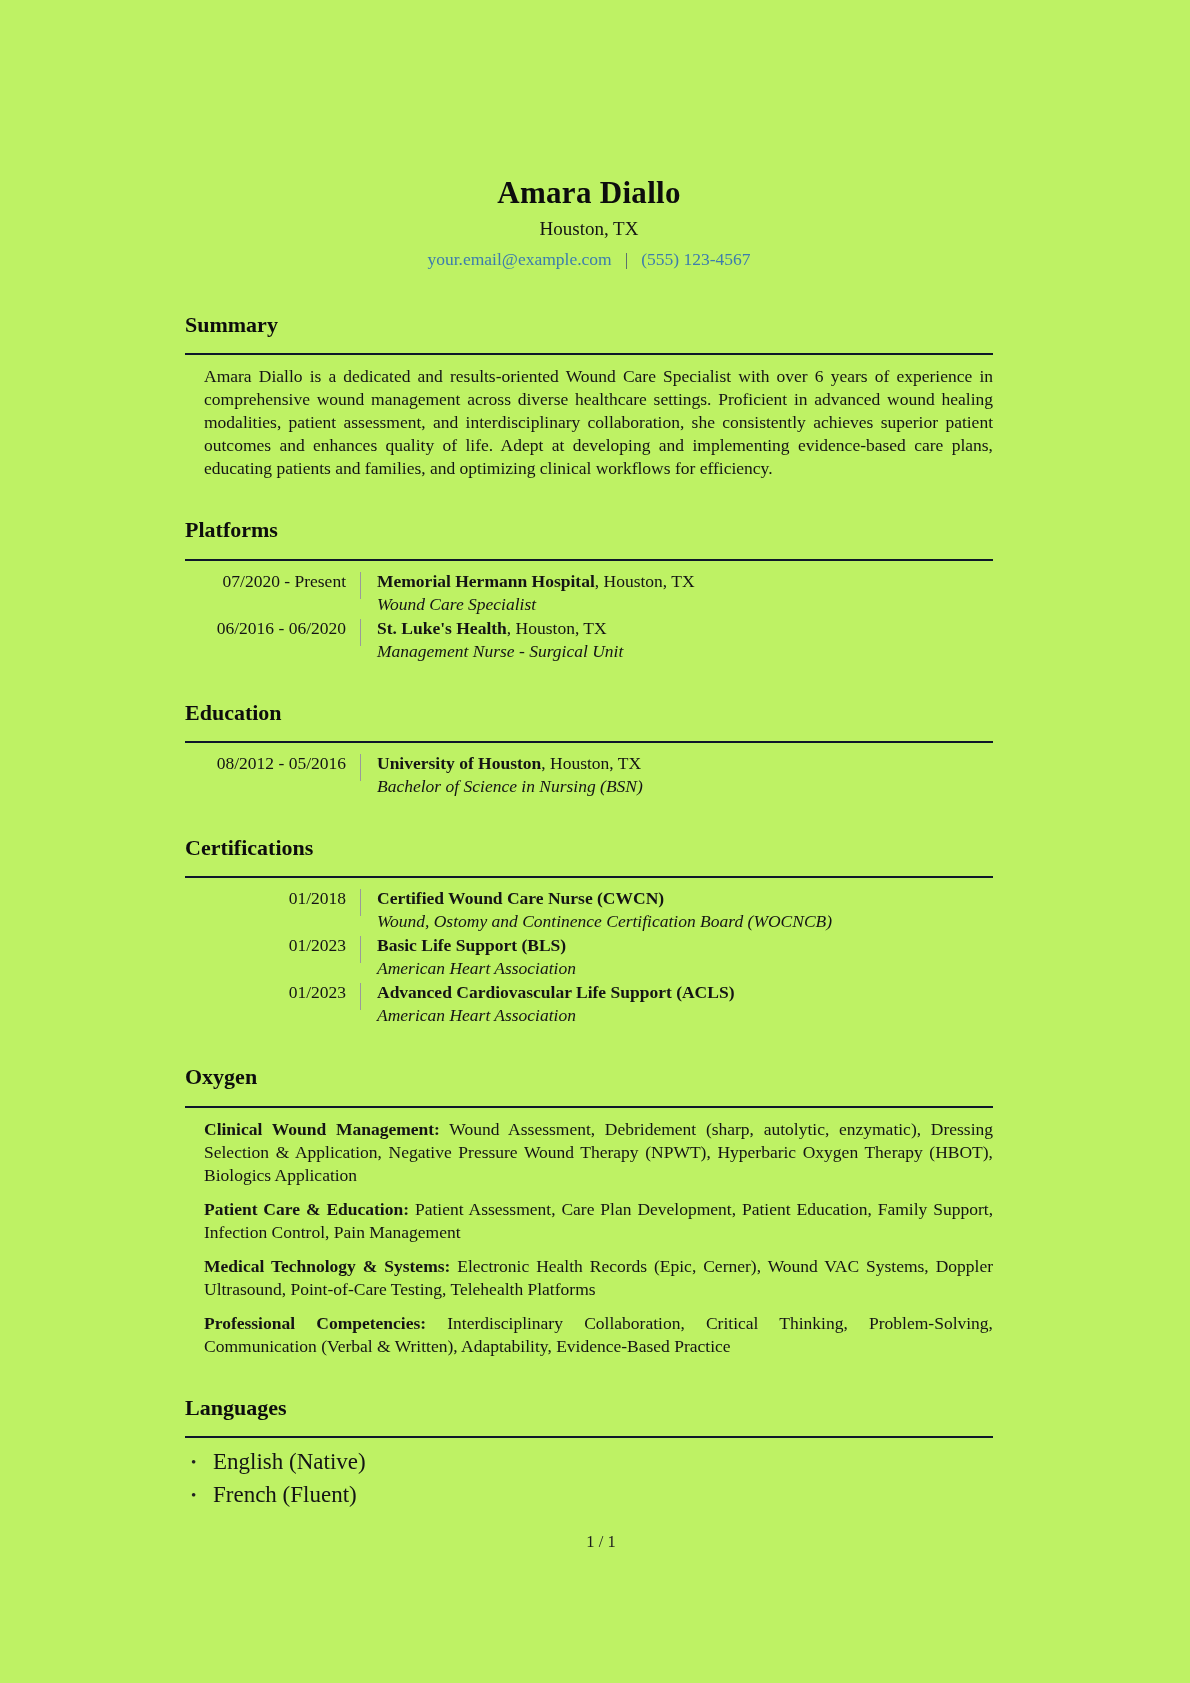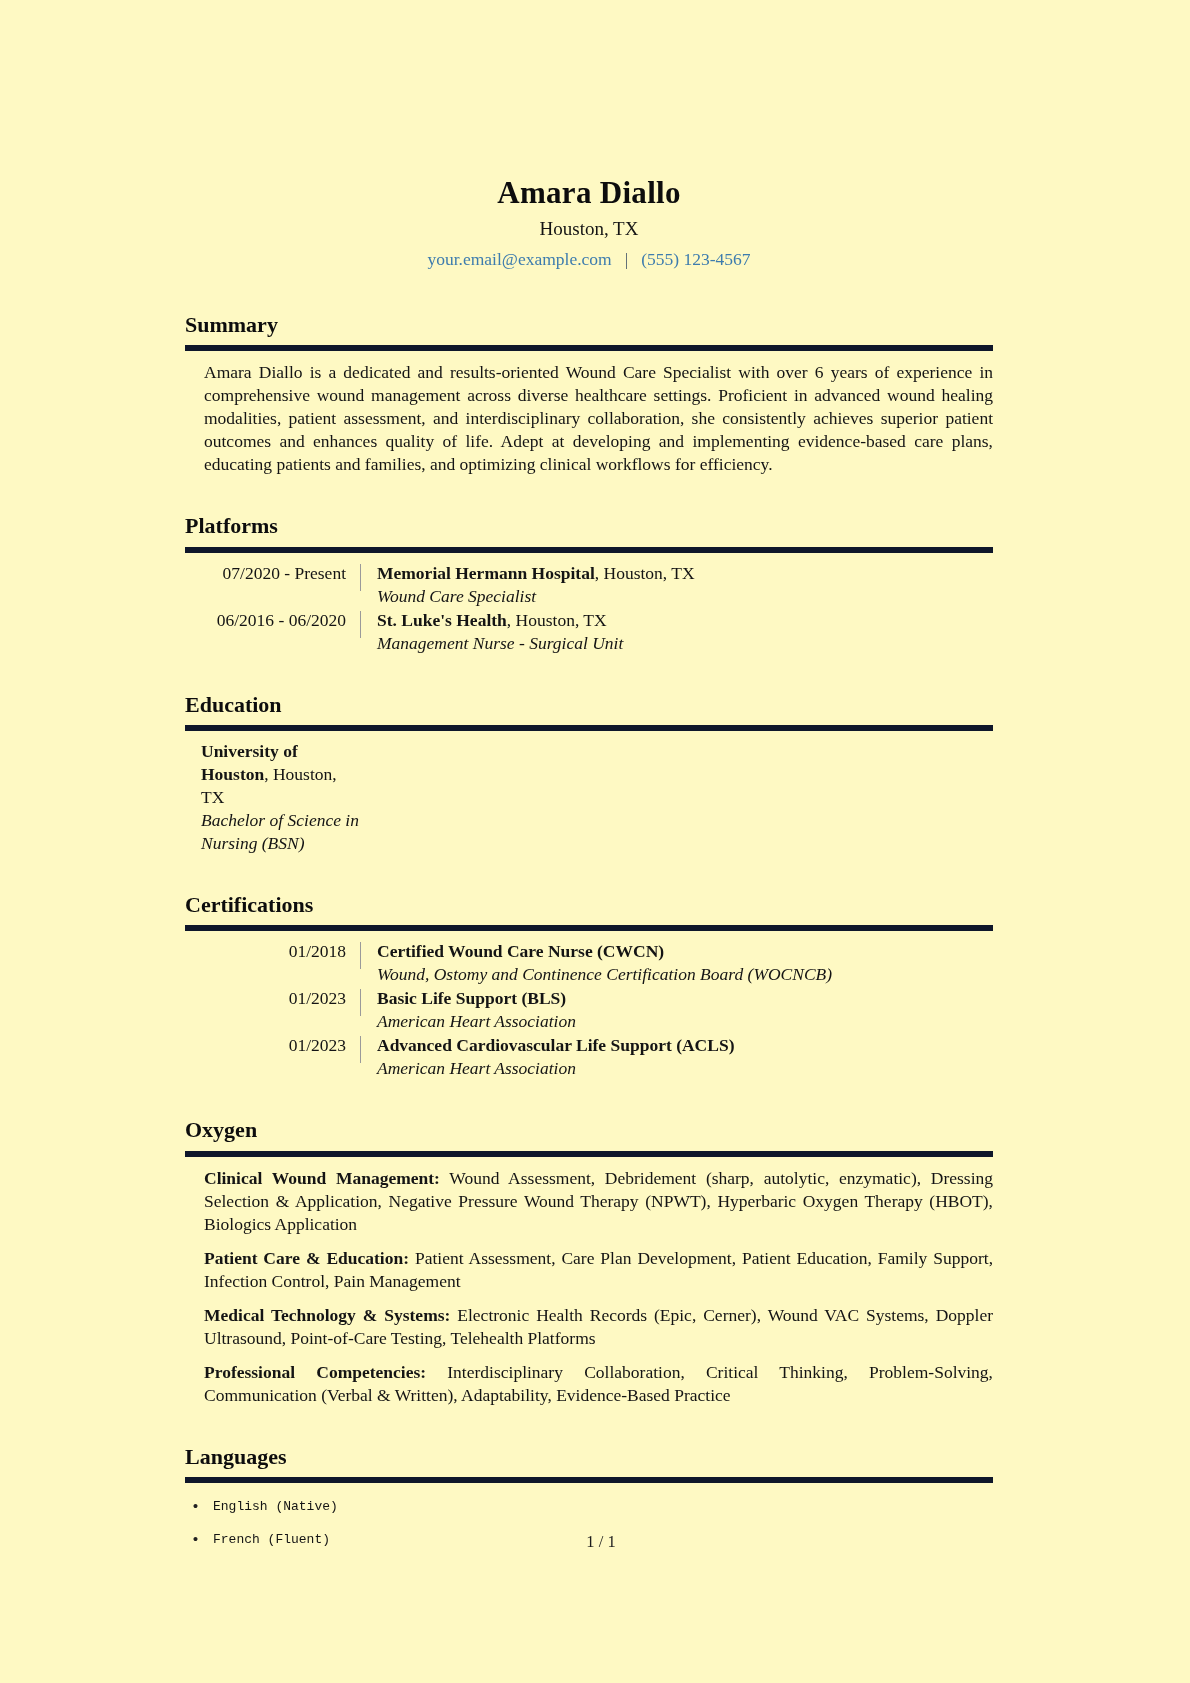--- a/index.html
+++ b/index.html
@@ -7,21 +7,21 @@
     width:1190px; height:1683px;
     font-family:"Liberation Serif", serif;
     color:#141414;
     -webkit-font-smoothing:antialiased;
   }
   .page {
     position:relative;
     width:1190px; height:1683px;
     box-sizing:border-box;
     padding:177px 197px 0 185px;
-    background:#fef9c3;
+    background:#bef264;
     overflow:hidden;
   }
   
   .name {
     margin:0; text-align:center;
     font-size:31px; line-height:1.0; font-weight:bold;
     color:#0d0d0d; letter-spacing:0.3px;
   }
   .location-line {
     margin-top:11px; text-align:center;
@@ -35,22 +35,22 @@
     color:var(--link, #3d7cae);
     text-decoration:none; cursor:pointer;
   }
   .contact-sep { color:#50606e; margin:0 13px; }
   
   section { margin-top:37px; }
   section.first { margin-top:43px; }
   .sec-title {
     margin:0; font-size:22px; line-height:1.15; font-weight:bold;
     color:#0d0d0d;
-    padding-bottom:8px;
-    border-bottom:6px solid #0f172a;
+    padding-bottom:16px;
+    border-bottom:2px solid #0f172a;
   }
   .para {
     margin:10px 0 0 19px;
     font-size:17.5px; line-height:23px;
     text-align:justify;
   }
   
   .entries { margin-top:9px; }
   .entry { display:grid; grid-template-columns:176px 1fr; }
   .entry + .entry { margin-top:1px; }
@@ -72,21 +72,21 @@
     margin:11px 0 0 19px;
     font-size:17.5px; line-height:23px;
     text-align:justify;
   }
   .skill-para.first { margin-top:10px; }
   .skill-label { font-weight:bold; }
   
   .lang-list { margin:12px 0 0 4px; padding:0; list-style:none; }
   .lang-item {
     position:relative; padding-left:24px;
-    font-size:13px; line-height:23px;font-family:Liberation Mono, monospace;
+    font-size:23px; line-height:23px;
   }
   .lang-item + .lang-item { margin-top:10px; }
   .lang-item::before {
     content:"\2022";
     position:absolute; left:2px; top:1px;
     font-size:15px; color:#222;
   }
   
   .page-footer {
     position:absolute; left:12px; right:0; top:1532px;
@@ -128,20 +128,21 @@
           <div class="entry-role">Management Nurse - Surgical Unit</div>
         </div>
       </div>
     </div>
   </section>
 
   <section>
     <h2 class="sec-title">Education</h2>
     <div class="entries">
       <div class="entry">
+        <div class="entry-dates">08/2012 - 05/2016</div>
         <div class="entry-body">
           <div><span class="entry-org">University of Houston</span><span>, Houston, TX</span></div>
           <div class="entry-role">Bachelor of Science in Nursing (BSN)</div>
         </div>
       </div>
     </div>
   </section>
 
   <section>
     <h2 class="sec-title">Certifications</h2>

